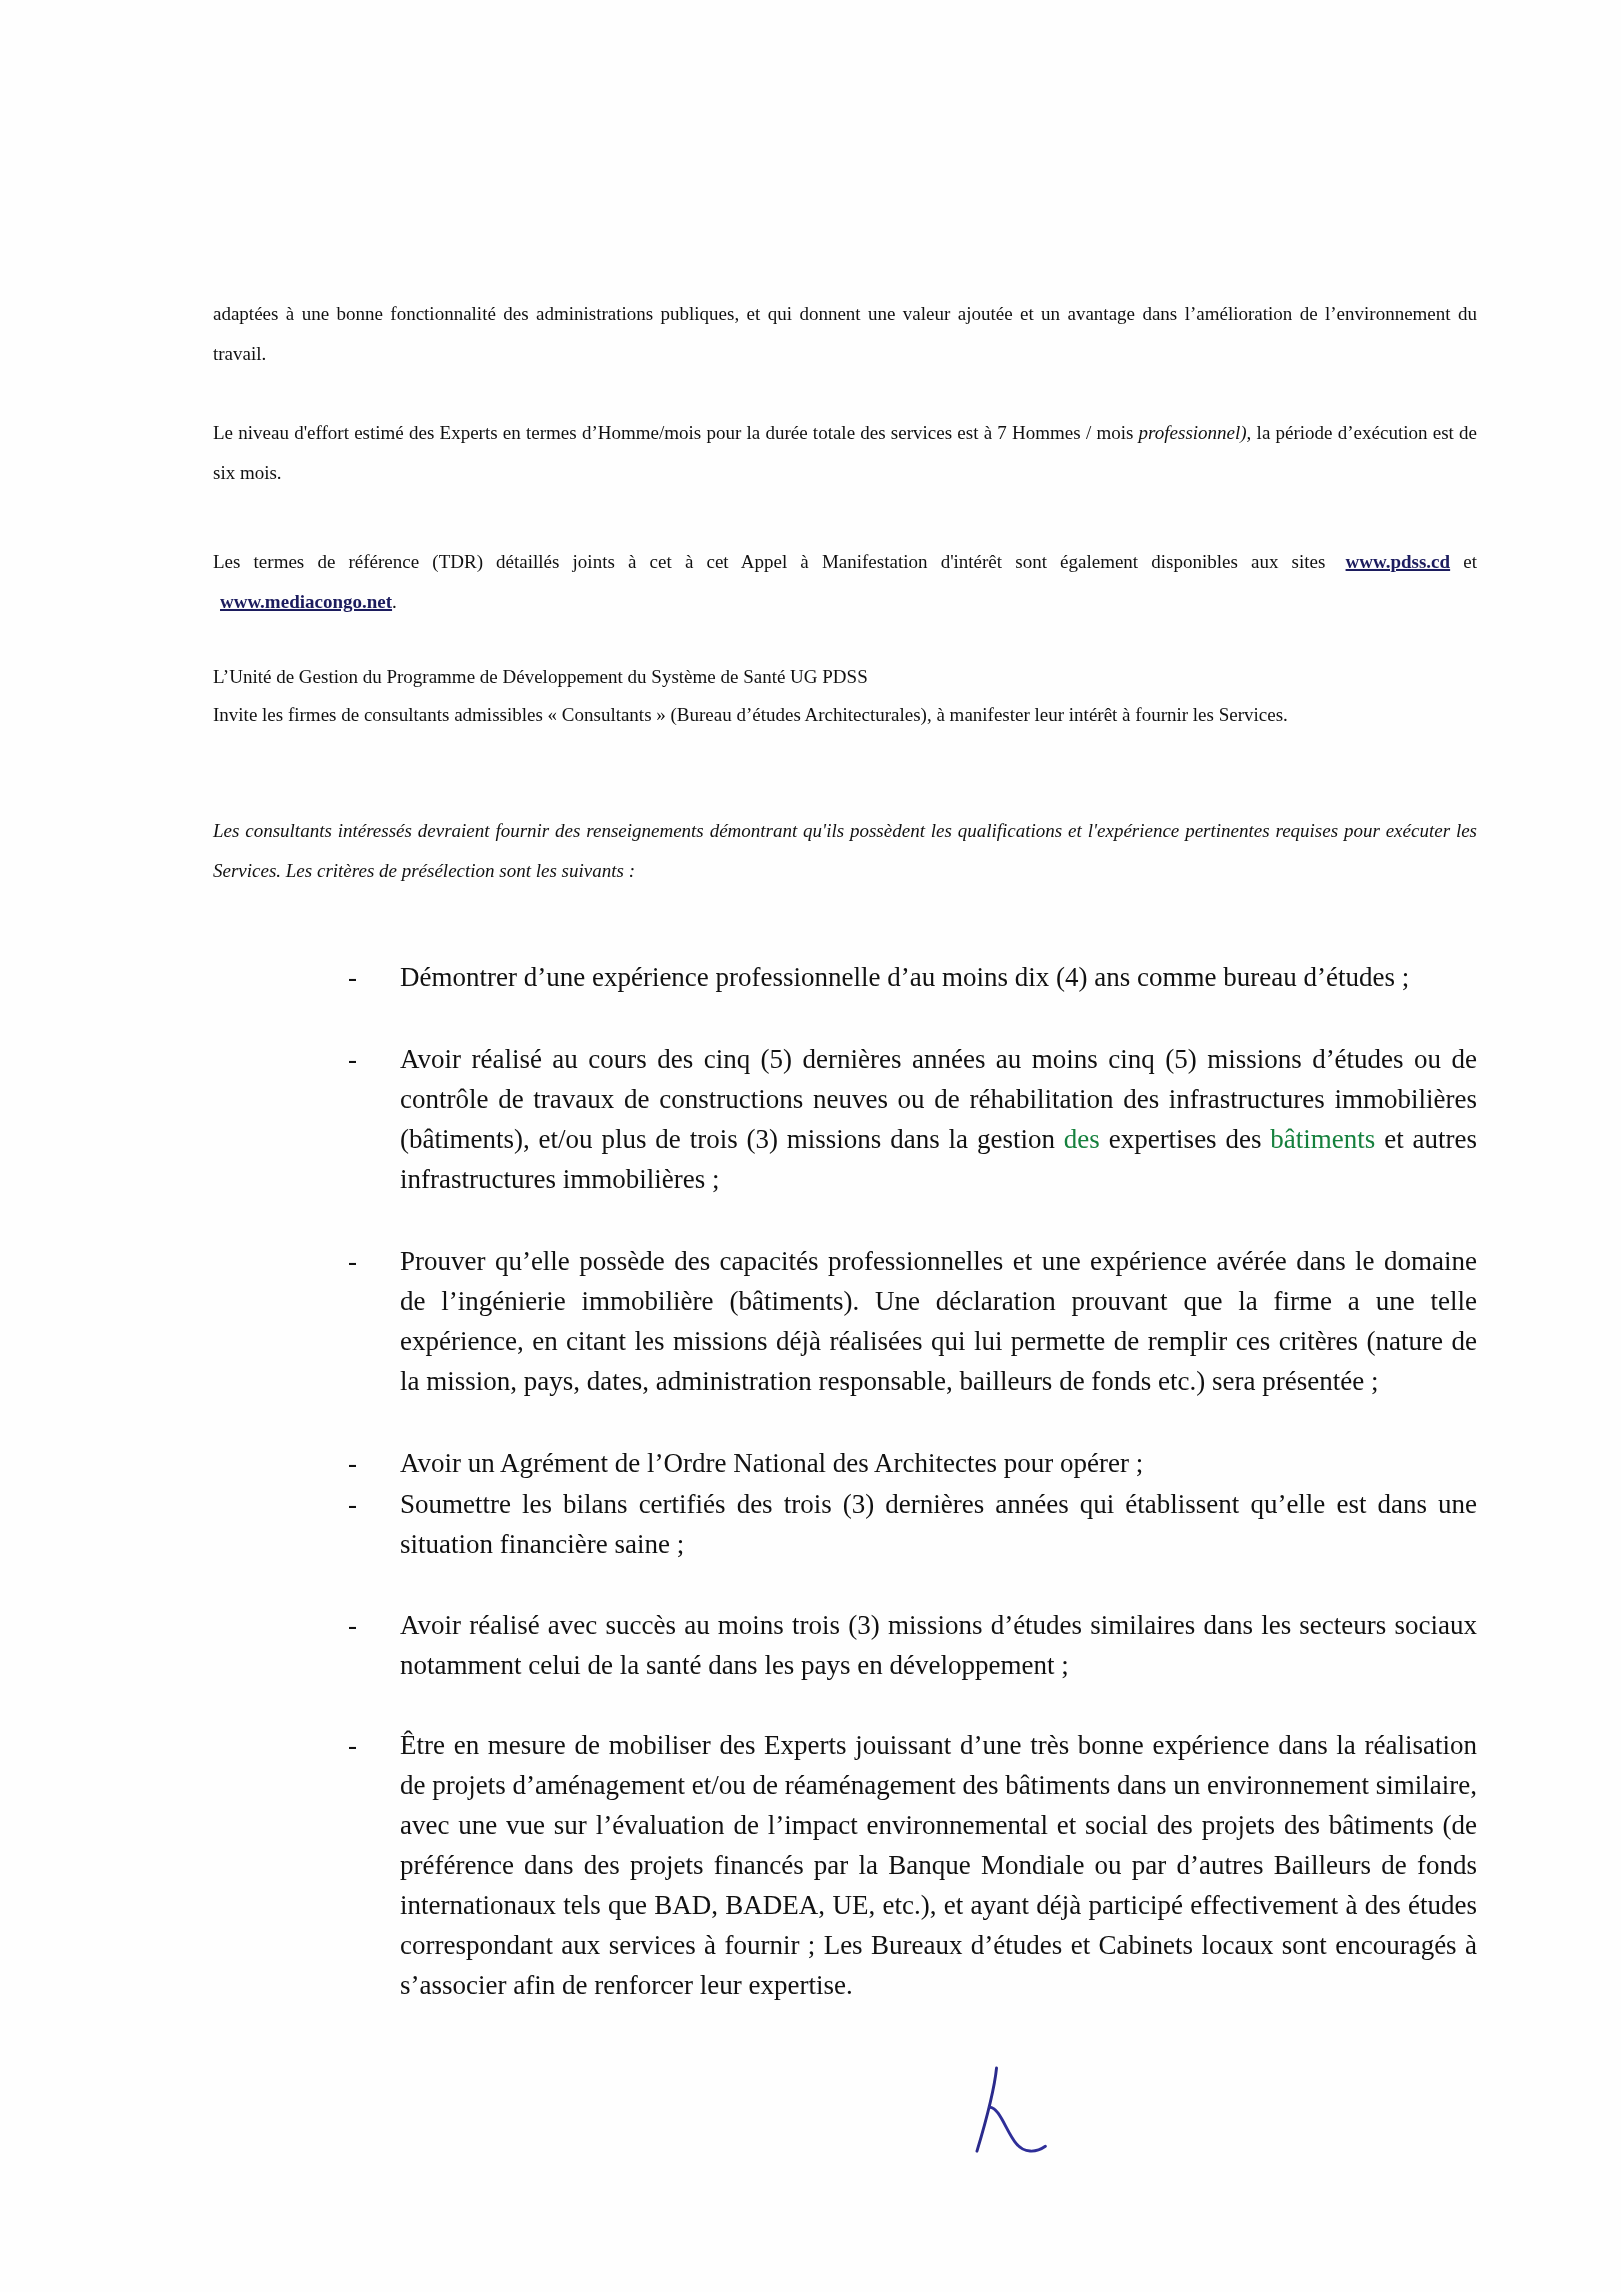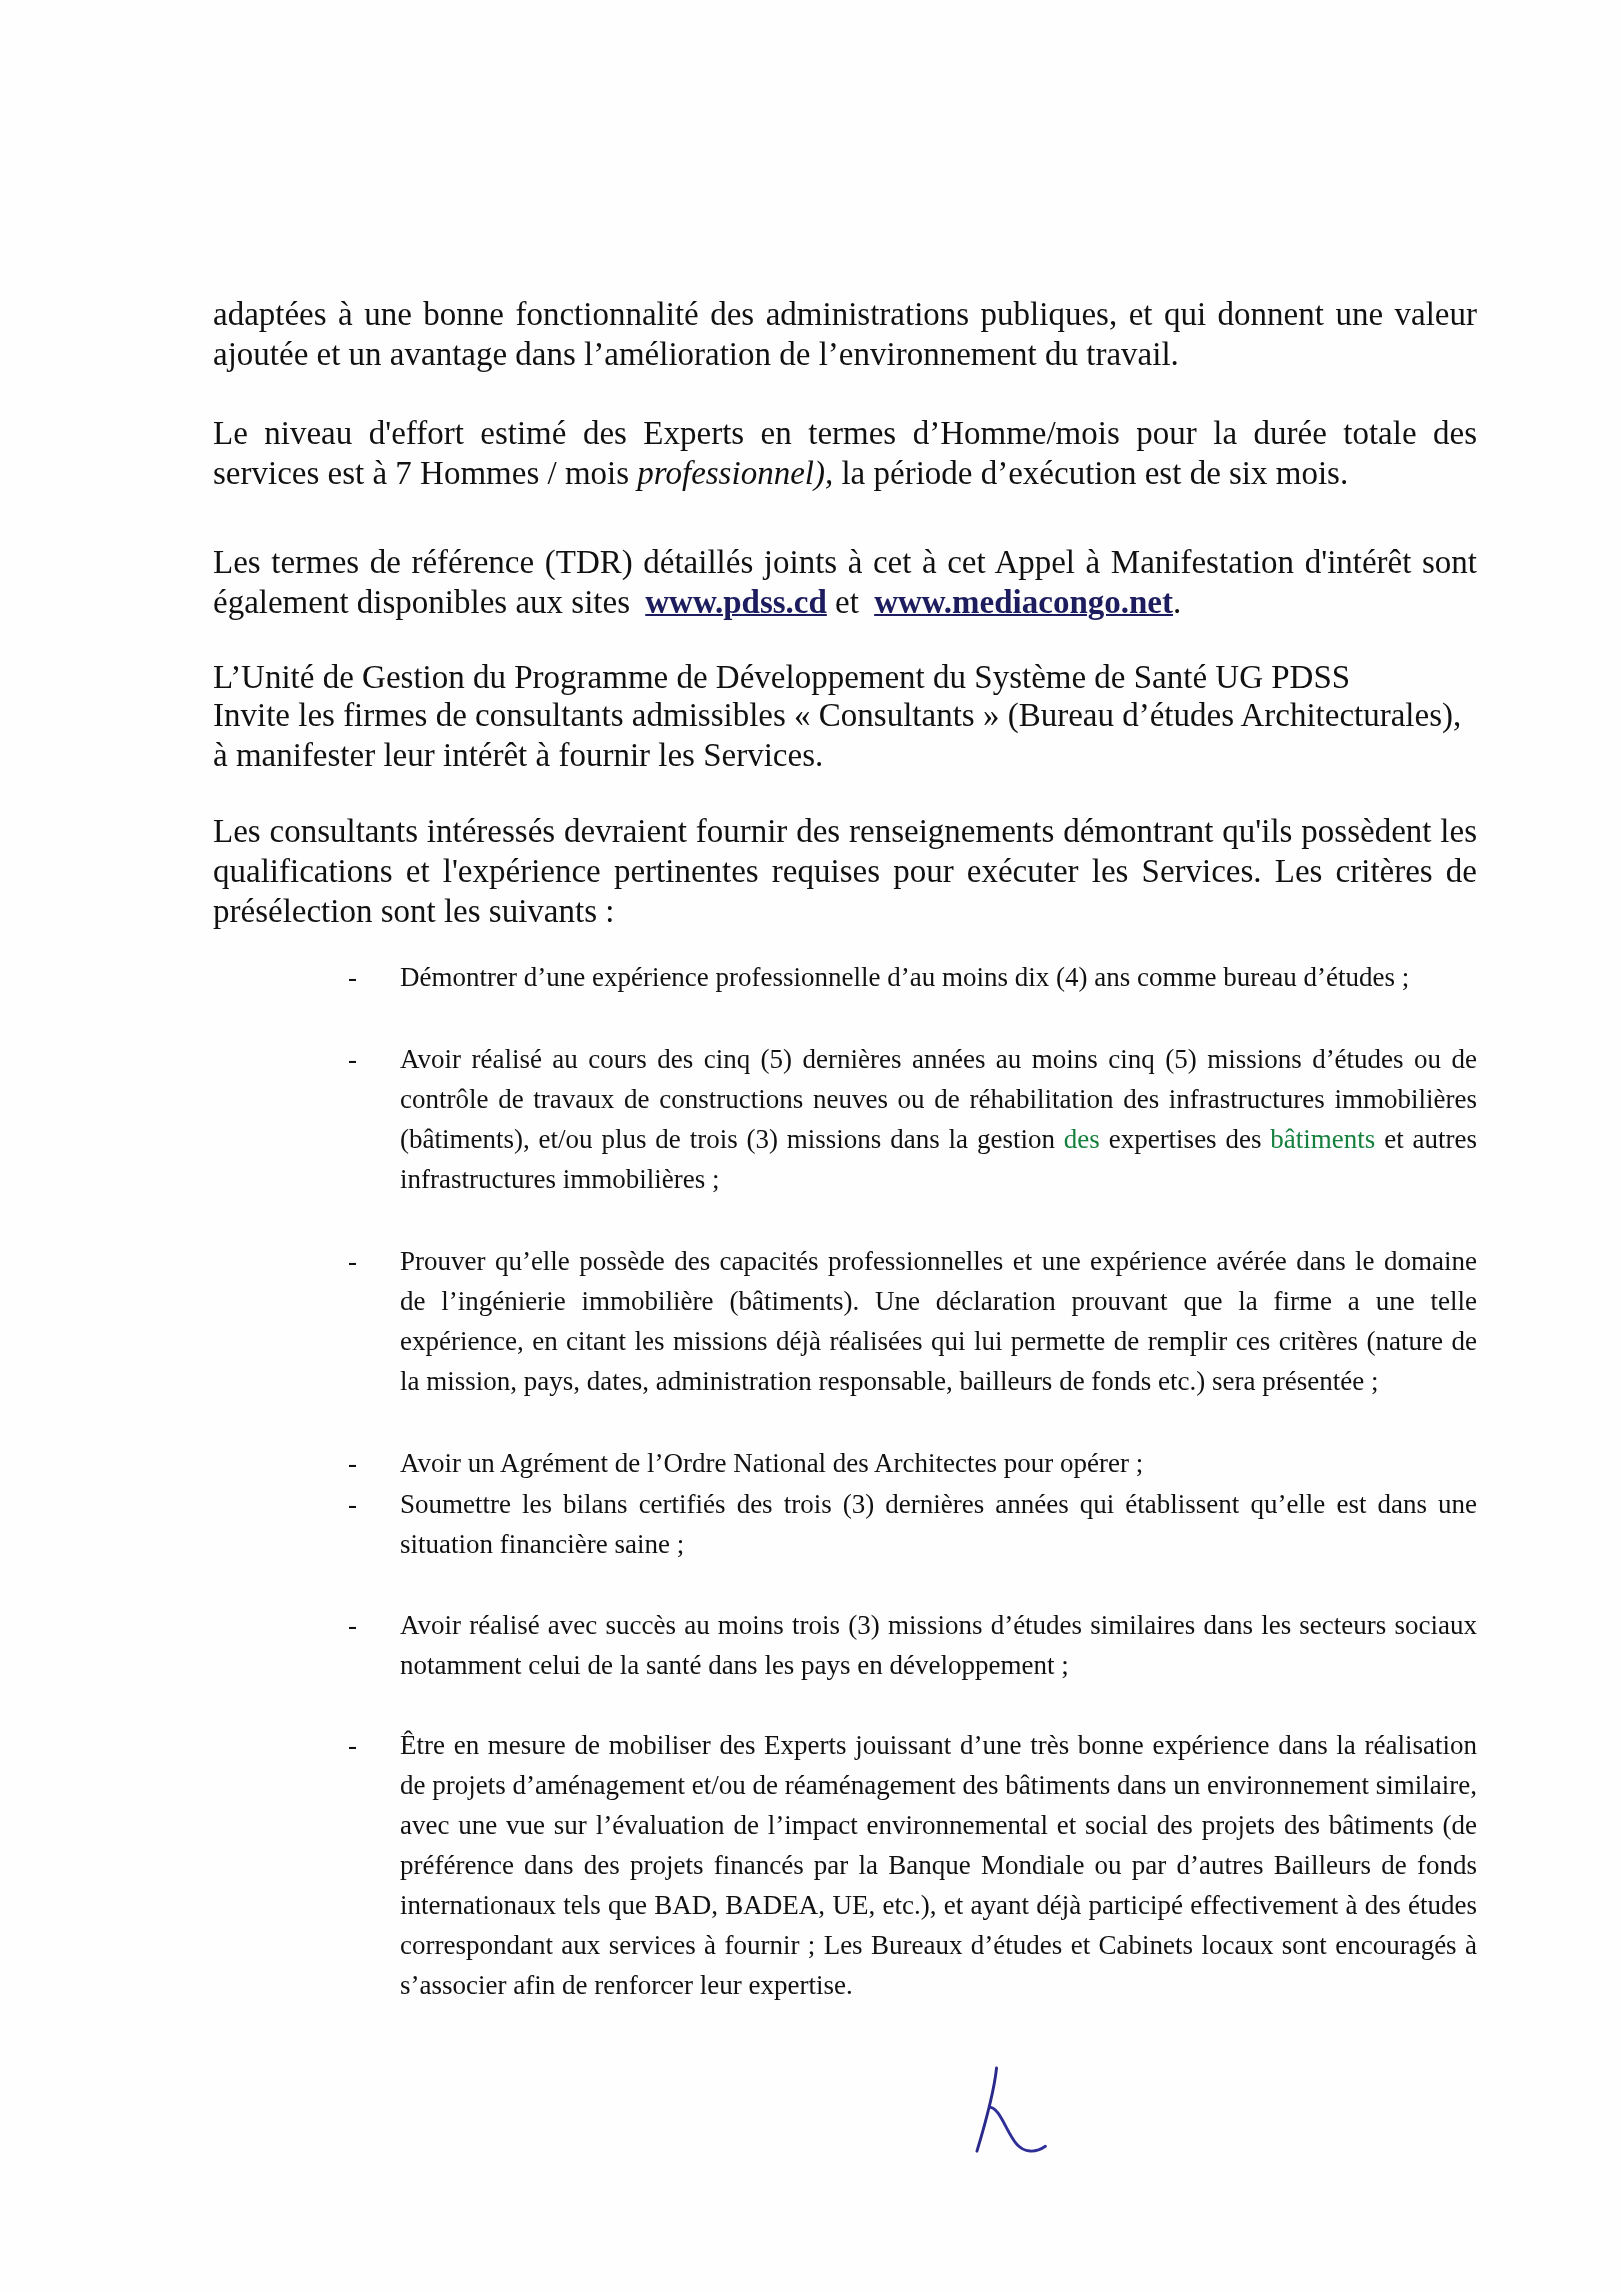--- a/index.html
+++ b/index.html
@@ -1,19 +1,19 @@
 <!DOCTYPE html>
 <html><head>
 <meta charset="utf-8">
 <style>
   html, body { margin: 0; padding: 0; background: #ffffff; }
   body { width: 1621px; height: 2293px; position: relative; overflow: hidden;
          font-family: "Liberation Serif", "DejaVu Serif", serif; color: #111111; }
   .page { position: absolute; left: 0; top: 0; width: 1621px; height: 2293px; background: #fefefe; }
-  .para { position: absolute; left: 213px; width: 1264px; font-size: 33px; line-height: 40px;
+  .para { position: absolute; left: 213px; width: 1264px; font-size: 19px; line-height: 40px;
           text-align: justify; margin: 0; }
   .para.left { text-align: left; }
   .bold { font-weight: normal; }
   .ital { font-style: italic; }
   a.link { color: #1c1c5e; font-weight: bold; text-decoration: underline; text-decoration-thickness: 2px; margin-left: 7px; }
   .bullet { position: absolute; left: 348px; width: 1129px; font-size: 27px; line-height: 40px; margin: 0; }
   .bullet .dash { position: absolute; left: 0; top: 0; width: 19.6px; }
   .bullet .btext { display: block; margin-left: 52px; text-align: justify; }
   .gray { color: #15803d; }
   .signature { position: absolute; left: 975px; top: 2063px; width: 88px; height: 103px; }
@@ -36,21 +36,21 @@
   </p>
 
   <p class="para left bold" style="top:657px;">
     <span>L’Unité de Gestion du Programme de Développement du Système de Santé UG PDSS</span>
   </p>
 
   <p class="para left" style="top:695px;">
     <span>Invite les firmes de consultants admissibles </span><span class="bold">« Consultants »</span><span> </span><span class="bold">(Bureau d’études Architecturales)</span><span>, à manifester leur intérêt à fournir les Services.</span>
   </p>
 
-  <p class="para" style="top:811px;">
+  <p class="para" style="top:811px;font-style:italic;">
     <span>Les consultants intéressés devraient fournir des renseignements démontrant qu'ils possèdent les qualifications et l'expérience pertinentes requises pour exécuter les Services. Les critères de présélection sont les suivants :</span>
   </p>
 
   <div class="bullet" style="top:957px;">
     <span class="dash">-</span>
     <span class="btext"> Démontrer d’une expérience professionnelle d’au moins dix (4) ans comme bureau d’études ;</span>
   </div>
 
   <div class="bullet" style="top:1039px;">
     <span class="dash">-</span>

